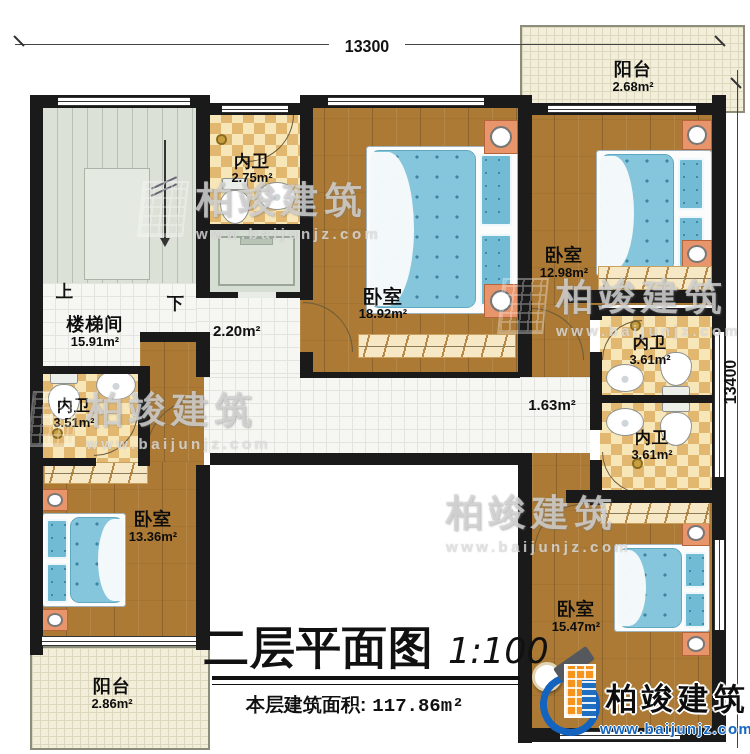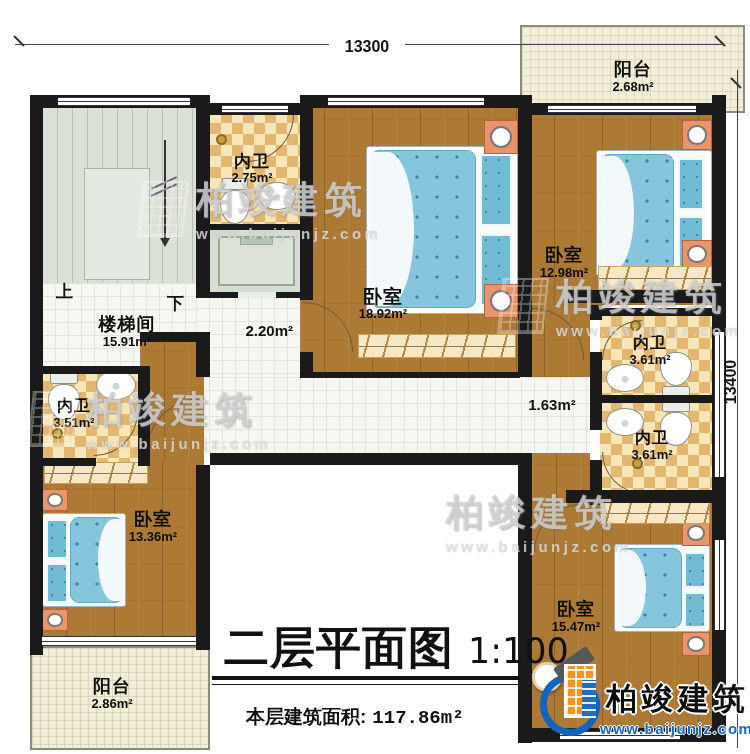--- a/index.html
+++ b/index.html
@@ -81,23 +81,23 @@
     text-shadow:0 0 1px rgba(120,120,120,.65), 1px 1px 2px rgba(120,120,120,.4);}
   .wm-site{font-size:15px;font-weight:bold;letter-spacing:3.5px;color:rgba(255,255,255,.6);
     text-shadow:0 0 1px rgba(120,120,120,.6);}
   
   .dimline{background:#444;}
   .tick{background:#333;transform:rotate(45deg);}
   .dimtext{font-size:16px;font-weight:bold;background:#fff;text-align:center;}
   
   .title-row{display:flex;align-items:baseline;gap:14px;white-space:nowrap;}
   .title-main{font-size:45px;font-weight:bold;letter-spacing:1px;}
-  .title-scale{font-size:35px;font-weight:500;font-family:"DejaVu Sans", sans-serif;}
+  .title-scale{font-size:35px;font-weight:500;font-family:"DejaVu Sans", sans-serif;font-style:italic;}
   .info-line{display:flex;align-items:baseline;gap:6px;white-space:nowrap;}
-  .info-label{font-size:19px;font-weight:bold;margin-top:12px;}
+  .info-label{font-size:19px;font-weight:bold;}
   .info-value{font-size:19px;font-weight:bold;font-family:"Liberation Mono", monospace;}
   
   .logo-swoosh{border:7px solid #1463be;border-radius:50%;transform:rotate(-20deg);}
   .logo-roof{background:#55595e;transform:rotate(-35deg);border-radius:2px;}
   .logo-bldg{background:#f7941d;border:2px solid #fff;
     background-image:
       repeating-linear-gradient(0deg, rgba(255,255,255,.85) 0 2px, transparent 2px 9px),
       repeating-linear-gradient(90deg, rgba(255,255,255,.85) 0 2px, transparent 2px 9px);}
   .logo-bldg2{background:#1f6fc0;
     background-image:repeating-linear-gradient(0deg, rgba(255,255,255,.9) 0 2px, transparent 2px 7px);}
@@ -266,31 +266,31 @@
   <div class="abs winh" style="left:560px;top:731px;width:120px;height:9px;"></div>
 
   <div class="abs rlabel" style="left:583px;top:55px;width:100px;height:44px;">
     <span class="rname">阳台</span>
     <span class="rarea">2.68m²</span>
   </div>
   <div class="abs rlabel" style="left:212px;top:148px;width:80px;height:42px;">
     <span class="rname" style="font-size:17px;">内卫</span>
     <span class="rarea">2.75m²</span>
   </div>
-  <div class="abs rlabel" style="left:72px;top:310px;width:110px;height:44px;">
+  <div class="abs rlabel" style="left:40px;top:310px;width:110px;height:44px;">
     <span class="rname">楼梯间</span>
     <span class="rarea">15.91m²</span>
   </div>
   <div class="abs updown" style="left:56px;top:280px;">
     <span>上</span>
   </div>
   <div class="abs updown" style="left:167px;top:292px;">
     <span>下</span>
   </div>
-  <div class="abs small-area" style="left:213px;top:322px;width:80px;text-align:right;">
+  <div class="abs small-area" style="left:213px;top:322px;width:80px;text-align:left;">
     <span>2.20m²</span>
   </div>
   <div class="abs rlabel" style="left:333px;top:282px;width:100px;height:44px;">
     <span class="rname" style="font-size:19px;">卧室</span>
     <span class="rarea">18.92m²</span>
   </div>
   <div class="abs rlabel" style="left:514px;top:242px;width:100px;height:42px;">
     <span class="rname">卧室</span>
     <span class="rarea">12.98m²</span>
   </div>
@@ -357,21 +357,21 @@
   <div class="abs dimtext" style="left:329px;top:2px;width:76px;height:20px;margin-top:36px;">
     <span>13300</span>
   </div>
   <div class="abs dimline" style="left:737px;top:70px;width:1px;height:678px;"></div>
   <div class="abs tick" style="left:729px;top:82px;width:14px;height:2px;"></div>
   <div class="abs tick" style="left:729px;top:706px;width:14px;height:2px;"></div>
   <div class="abs dimtext" style="left:692px;top:372px;width:80px;height:20px;transform:rotate(-90deg);background:transparent;">
     <span>13400</span>
   </div>
 
-  <div class="abs title-row" style="left:224px;top:618px;">
+  <div class="abs title-row" style="left:204px;top:618px;">
     <span class="title-main">二层平面图</span>
     <span class="title-scale">1:100</span>
   </div>
   <div class="abs" style="left:212px;top:676px;width:308px;height:4px;background:#111;"></div>
   <div class="abs" style="left:212px;top:684px;width:308px;height:1px;background:#111;"></div>
   <div class="abs info-line" style="left:246px;top:692px;">
     <span class="info-label">本层建筑面积:</span>
     <span class="info-value">117.86m²</span>
   </div>
 

